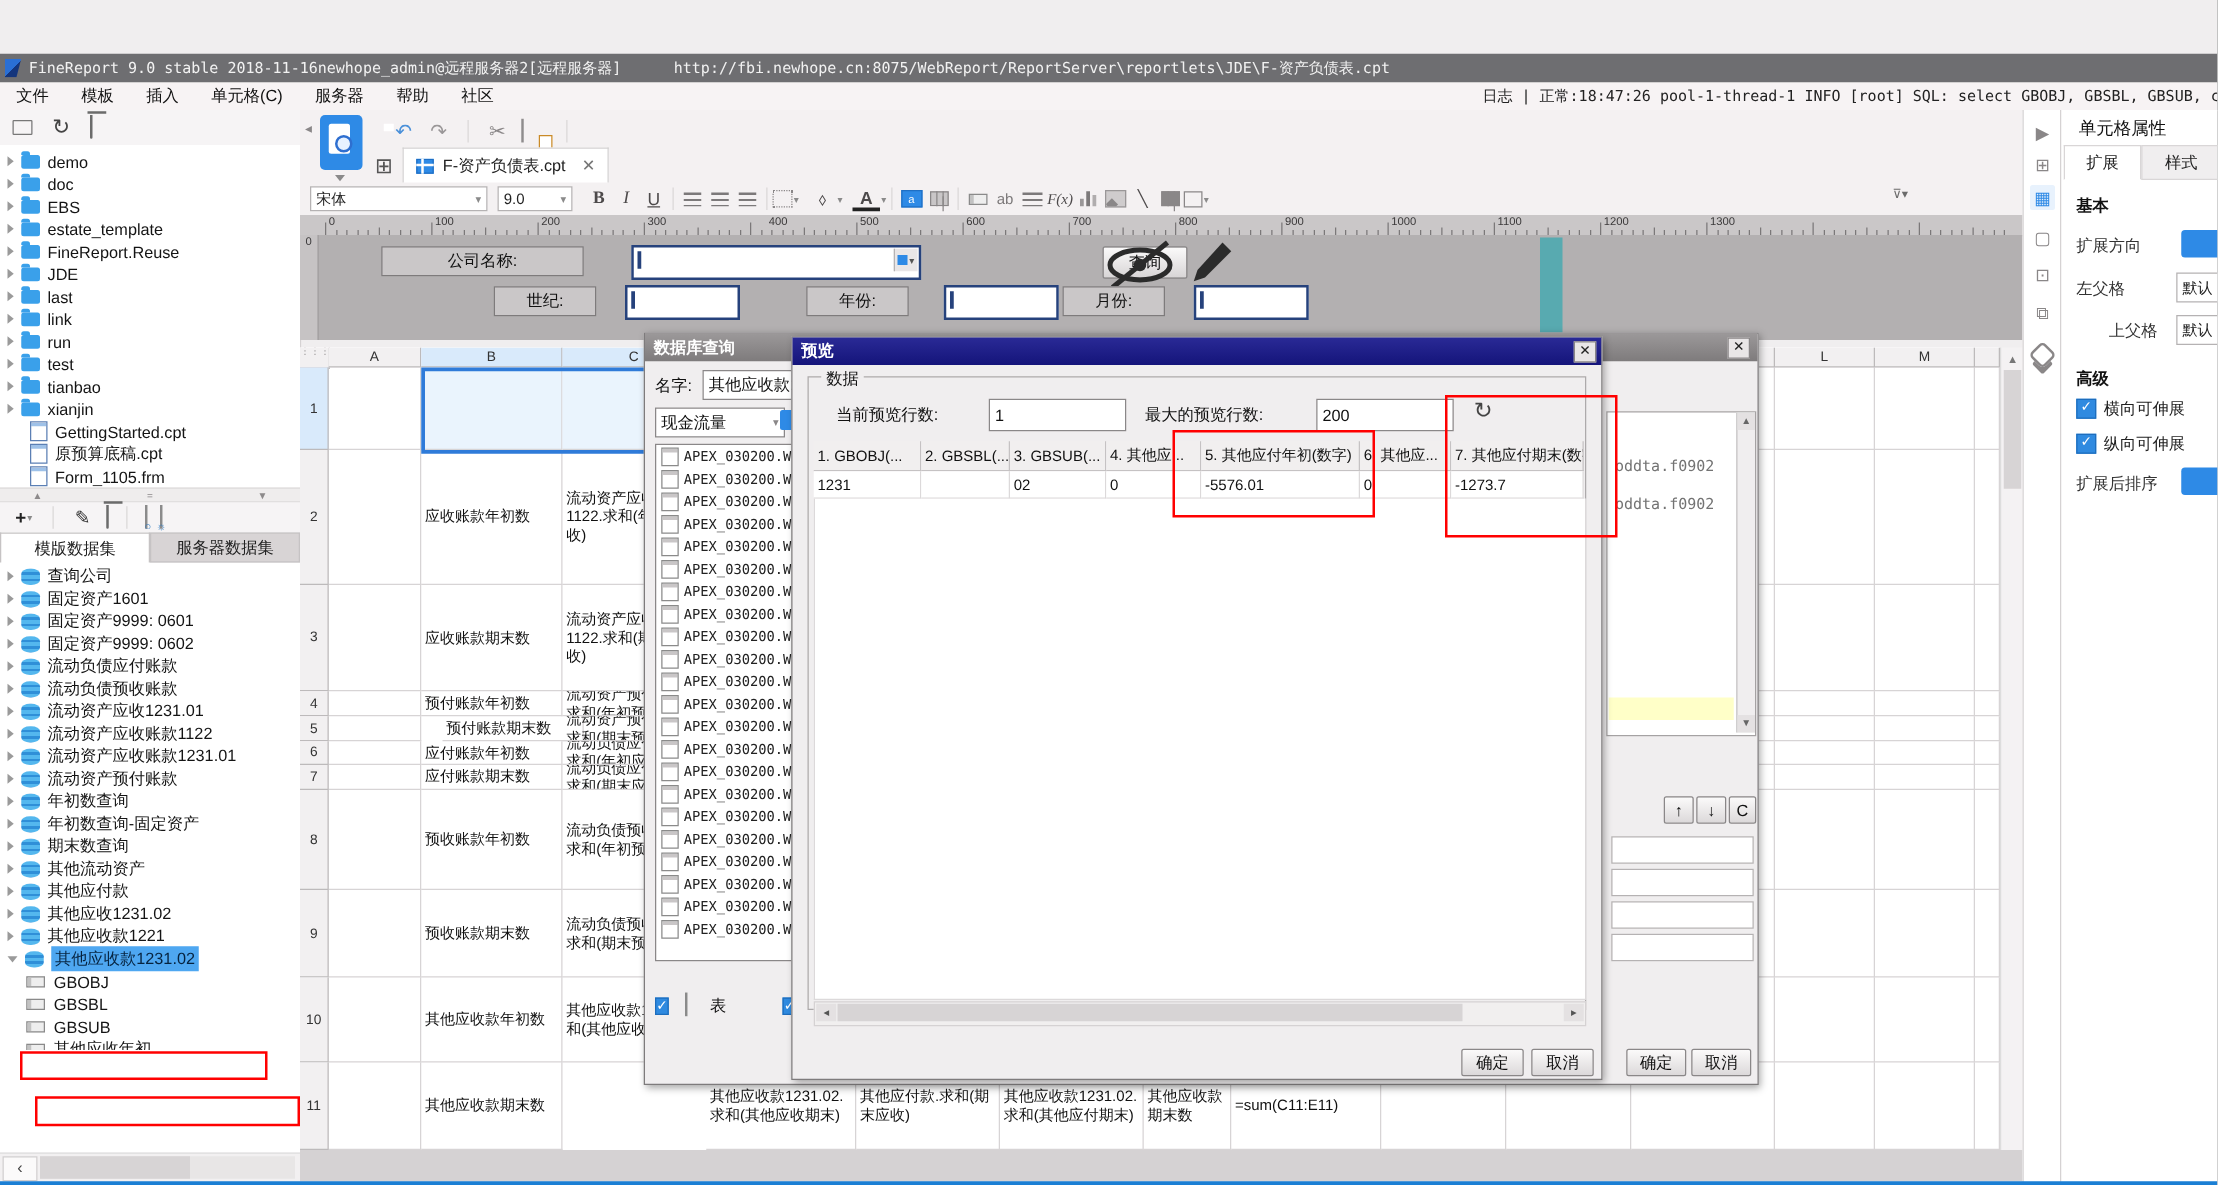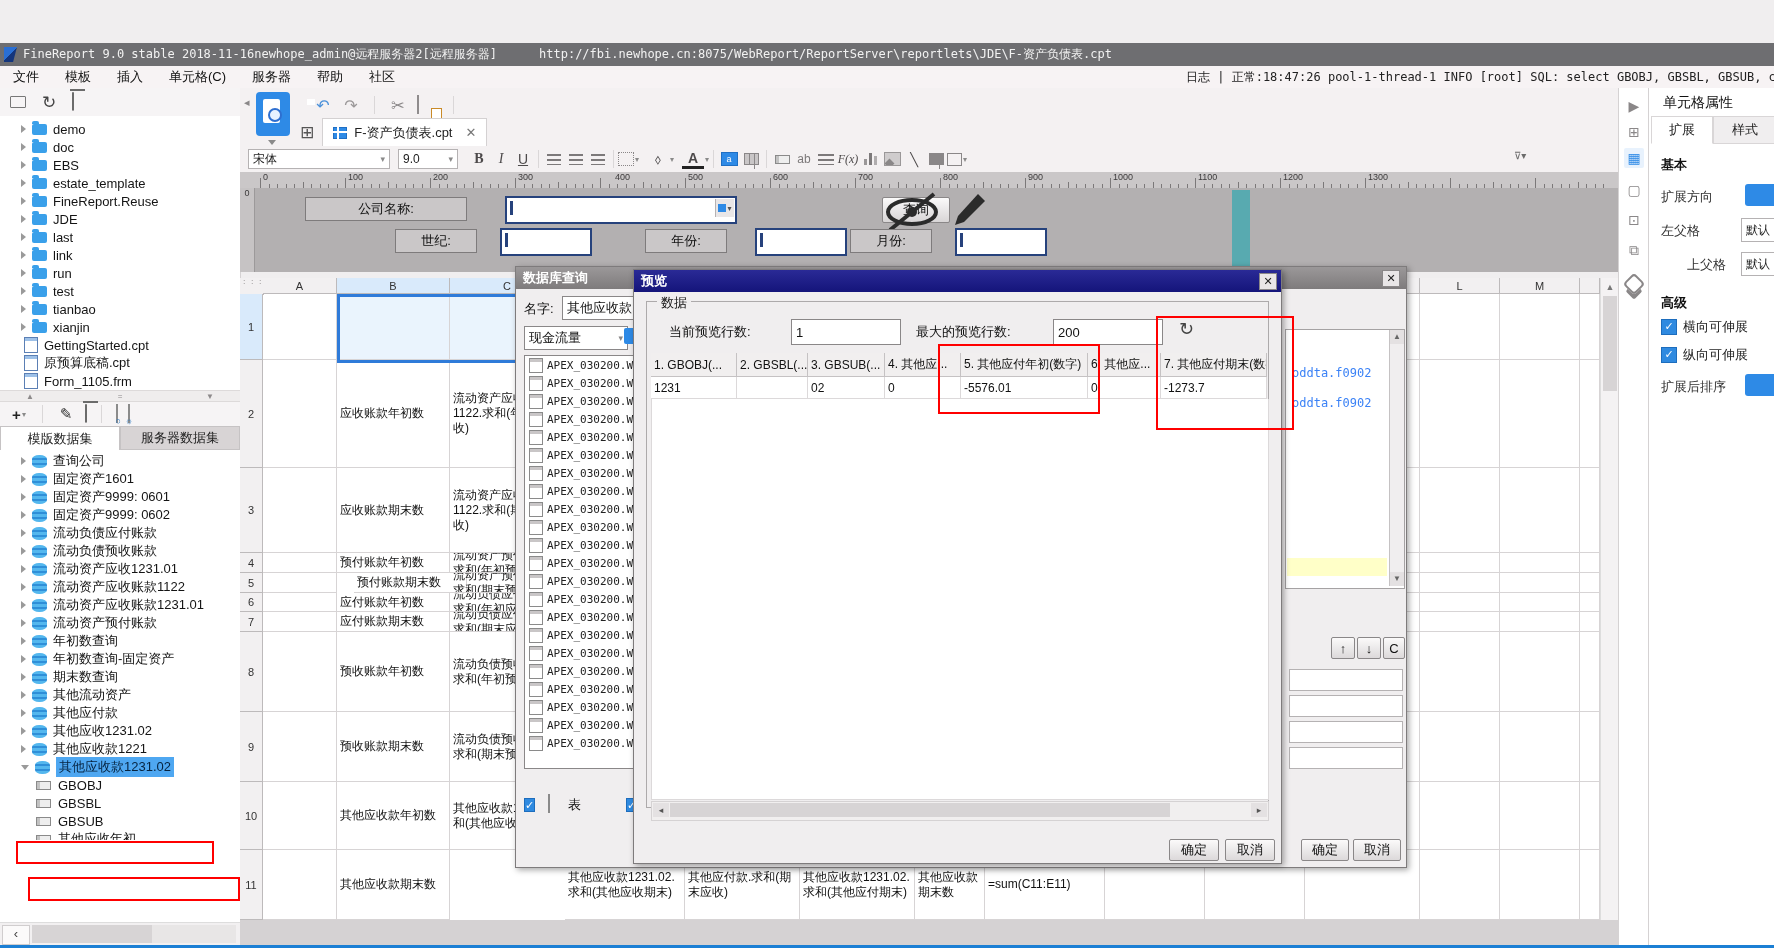--- a/index.html
+++ b/index.html
@@ -13,21 +13,21 @@
   .rdp-min{position:absolute;right:55px;top:6px;font-size:16px;color:#222;}
   .fr-bar{position:absolute;left:0;top:43px;width:1774px;height:23px;background:#6e6e71;color:#f2f2f2;display:flex;align-items:center;font-family:"DejaVu Sans Mono","Liberation Mono",monospace;font-size:12px;white-space:nowrap;overflow:hidden;}
   .fr-logo{width:13px;height:15px;margin:0 6px 0 4px;background:linear-gradient(135deg,#2a6fd4 50%,#14357c 50%);clip-path:polygon(0 0,100% 0,70% 100%,0 100%);}
   .fr-url{margin-left:42px;}
   .menu-bar{position:absolute;left:0;top:66px;width:1774px;height:22px;background:#f7f3f4;display:flex;align-items:center;font-size:13px;color:#111;border-bottom:1px solid #e4e1e2;}
   .menu-item{padding:2px 13px;cursor:default;}
   .menu-status{position:absolute;right:0;top:3px;width:588px;font-family:"DejaVu Sans Mono","Liberation Mono",monospace;font-size:12px;color:#222;white-space:nowrap;overflow:hidden;}
   
   .left-panel{position:absolute;left:0;top:88px;width:240px;height:857px;background:#fff;border-right:1px solid #d5d2d3;overflow:hidden;}
   .ptoolbar{height:28px;display:flex;align-items:center;gap:14px;padding-left:10px;background:#f6f4f5;}
-  .trow{height:18px;display:flex;align-items:center;font-size:13px;color:#141414;padding-left:21px;white-space:nowrap;}
+  .trow{height:18px;display:flex;align-items:center;font-size:13px;color:#141414;padding-left:6px;white-space:nowrap;}
   .trow.file{padding-left:24px;}
   .tw{width:0;height:0;border-left:5px solid #9a9a9a;border-top:4px solid transparent;border-bottom:4px solid transparent;margin-right:6px;}
   .tw.open{border-left:4px solid transparent;border-right:4px solid transparent;border-top:5px solid #9a9a9a;border-bottom:none;margin-right:6px;}
   .tw.blank{border:none;width:9px;}
   .ico-folder{width:15px;height:11px;background:#3aa0ea;border-radius:2px;position:relative;margin-right:6px;flex:none;}
   .ico-folder:before{content:"";position:absolute;top:-3px;left:0;width:7px;height:3px;background:#3aa0ea;border-radius:2px 2px 0 0;}
   .ico-file{width:12px;height:14px;background:#fff;border:1px solid #5b7fb4;box-shadow:inset 0 3px 0 #9ec1e8;margin-right:6px;flex:none;}
   .ico-db{width:15px;height:13px;background:repeating-linear-gradient(#54b7ee 0 3px,#2f8fd8 3px 5px);border-radius:7px/4px;margin-right:6px;flex:none;}
   .ico-field{width:13px;height:7px;border:1px solid #8a8a8a;background:#eee;box-shadow:inset 3px 0 0 #c2c2c2;margin-right:7px;flex:none;}
   .tlabel{overflow:hidden;text-overflow:clip;}
@@ -125,21 +125,21 @@
   .groupbox{position:absolute;border:1px solid #adaaab;}
   .groupbox .gb-label{position:absolute;left:10px;top:-8px;background:#f0eeef;padding:0 4px;font-size:13px;color:#111;}
   .apex-list{position:absolute;left:8px;top:88px;width:150px;height:412px;background:#fff;border:1px solid #8a8788;overflow:hidden;}
   .apex-row{height:18px;display:flex;align-items:center;font-size:11px;color:#222;padding-left:4px;white-space:nowrap;font-family:"DejaVu Sans Mono","Liberation Mono",monospace;}
   .ico-table-doc{width:12px;height:13px;background:#fff;border:1px solid #8a8a8a;box-shadow:inset 0 3px 0 #c9c6c7;margin-right:4px;flex:none;}
   .cb{width:14px;height:14px;background:#2f8ae0;border:1px solid #1d6dbd;color:#fff;font-size:11px;line-height:13px;text-align:center;}
   .pv-hdr{position:absolute;background:#f1efef;border-right:1px solid #c5c2c3;border-bottom:1px solid #c5c2c3;font-size:12px;color:#111;display:flex;align-items:center;padding-left:3px;overflow:hidden;white-space:nowrap;box-sizing:border-box;}
   .pv-cell{position:absolute;background:#fff;border-right:1px solid #dcd9da;border-bottom:1px solid #dcd9da;font-size:12px;color:#111;display:flex;align-items:center;padding-left:3px;overflow:hidden;white-space:nowrap;box-sizing:border-box;}
   .red-box{position:absolute;border:2px solid #ff0000;z-index:40;pointer-events:none;}
   .sql-area{position:absolute;background:#fff;border:1px solid #a5a2a3;overflow:hidden;}
-  .sql-line{position:absolute;font-family:"DejaVu Sans Mono","Liberation Mono",monospace;font-size:12px;color:#3b82f6;white-space:nowrap;}
+  .sql-line{position:absolute;font-family:"DejaVu Sans Mono","Liberation Mono",monospace;font-size:12px;color:#737373;white-space:nowrap;}
   .mini-scroll{position:absolute;width:14px;background:#f0eeef;border-left:1px solid #c5c2c3;}
   .mini-scroll .a{position:absolute;left:0;width:14px;height:14px;font-size:8px;color:#666;text-align:center;line-height:14px;background:#e4e1e2;}
   
   .icon-strip{position:absolute;left:1618px;top:88px;width:30px;height:860px;background:#fff;border-left:1px solid #d5d2d3;}
   .strip-ico{position:absolute;left:5px;width:20px;height:20px;display:flex;align-items:center;justify-content:center;font-size:14px;color:#8a8788;}
   .strip-ico.active{color:#2e8ae6;background:#e8f2fd;border-radius:2px;}
   .chain-ico{width:12px;height:12px;border:2px solid #8a8788;border-radius:4px;transform:rotate(45deg);box-shadow:5px 5px 0 -2px #8a8788;}
   .props{position:absolute;left:1648px;top:88px;width:126px;height:860px;background:#fff;border-left:1px solid #d5d2d3;overflow:hidden;}
   .props .title{position:absolute;left:14px;top:6px;font-size:14px;color:#111;}
   .ptab{position:absolute;top:28px;height:28px;display:flex;align-items:center;justify-content:center;font-size:13px;color:#222;background:#f0eeef;border:1px solid #d9d6d7;box-sizing:border-box;}

